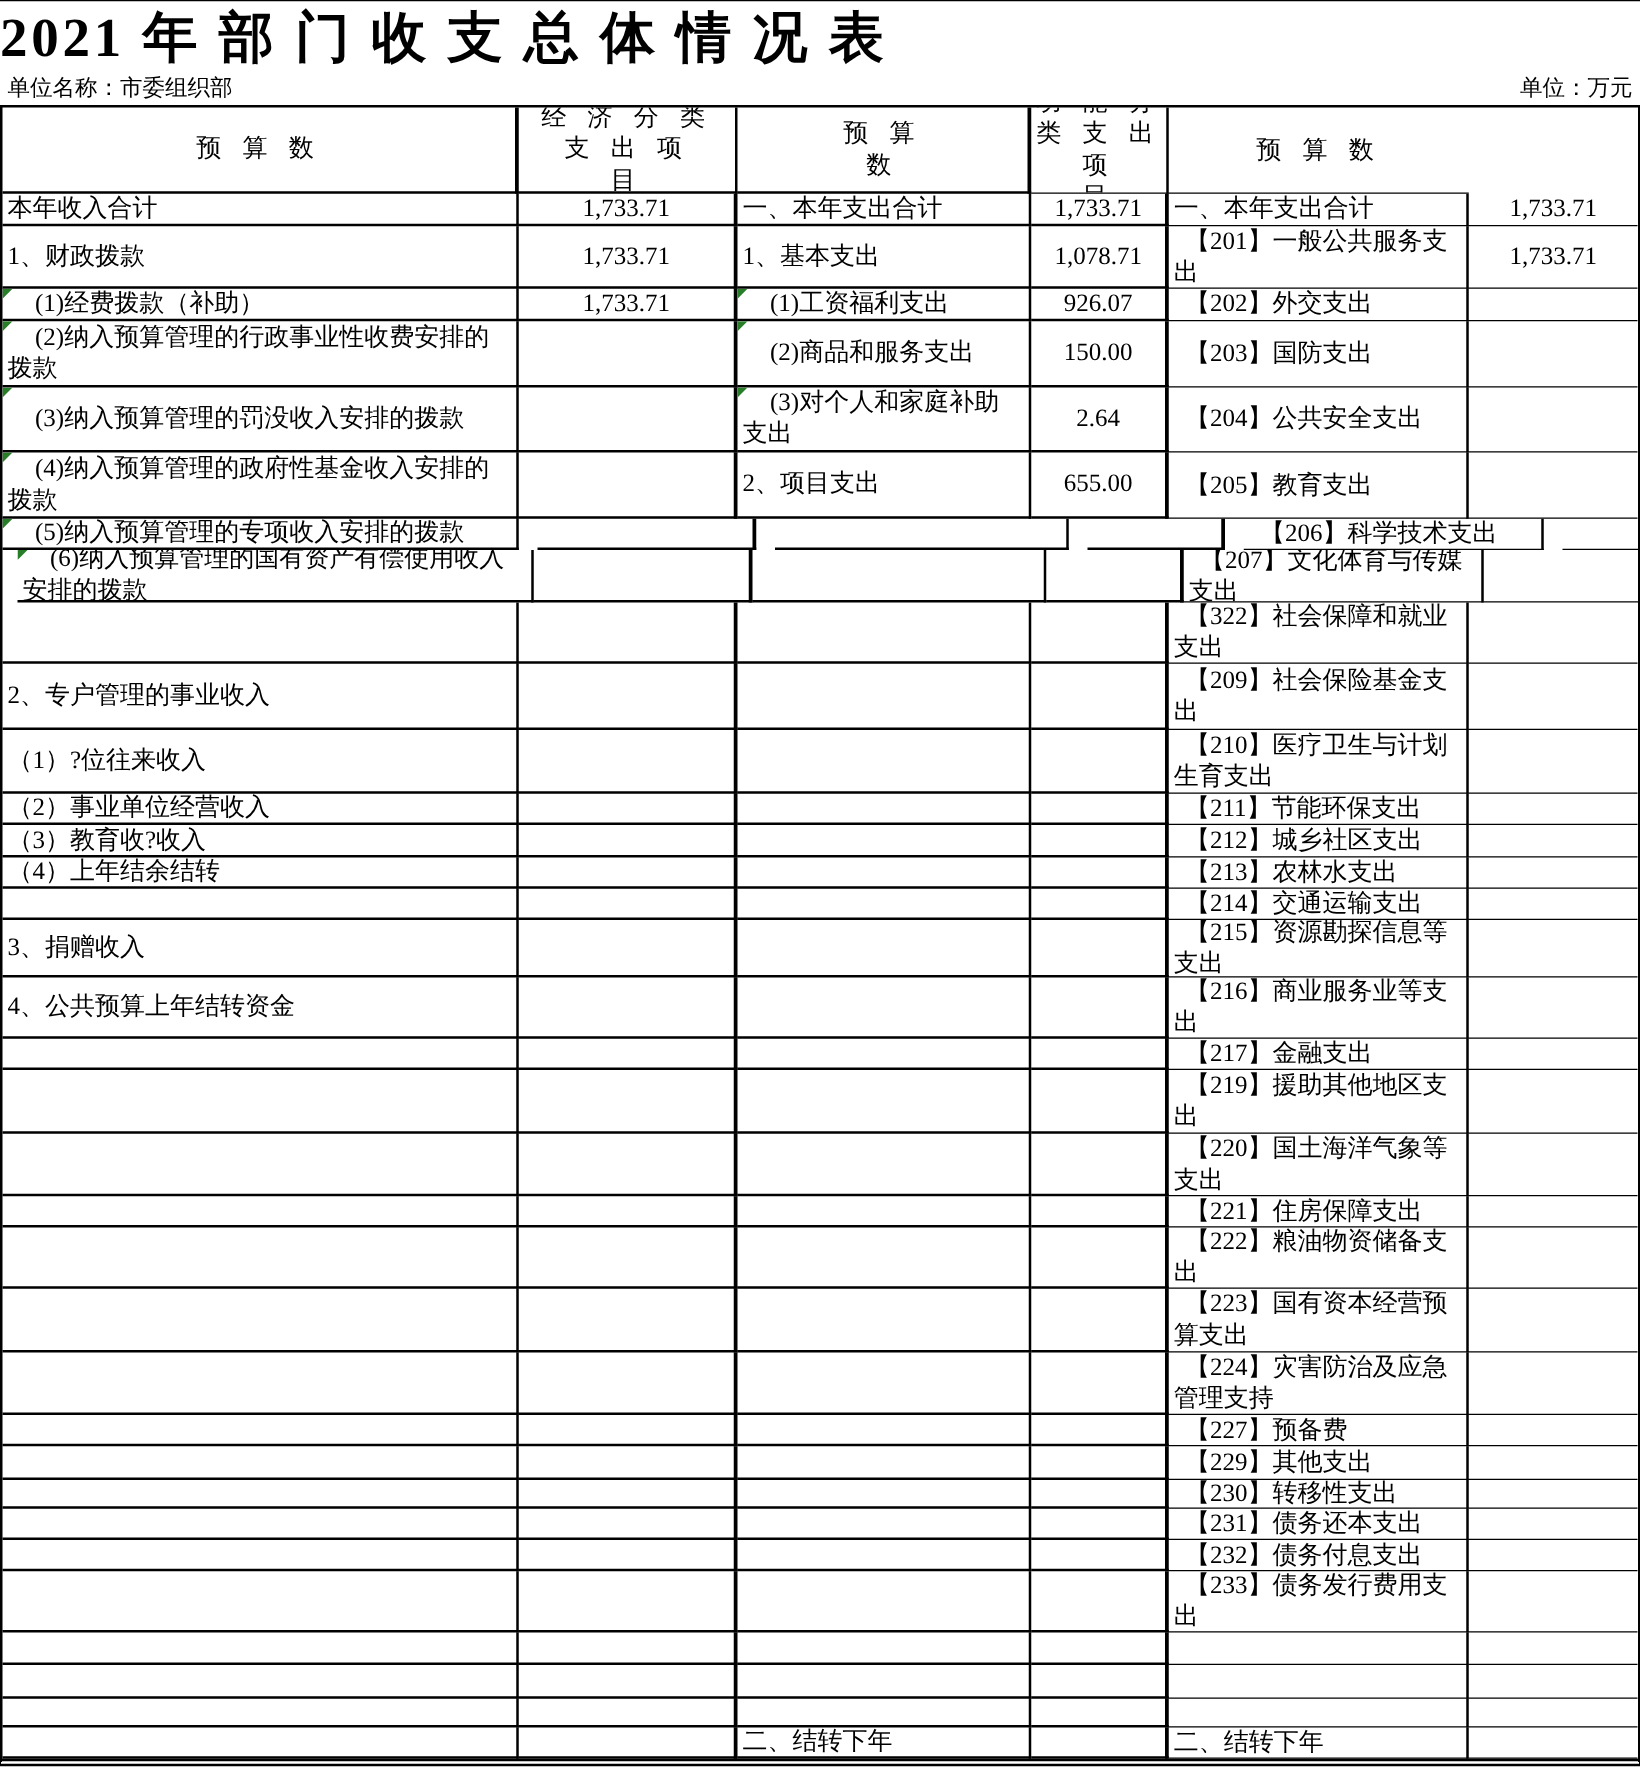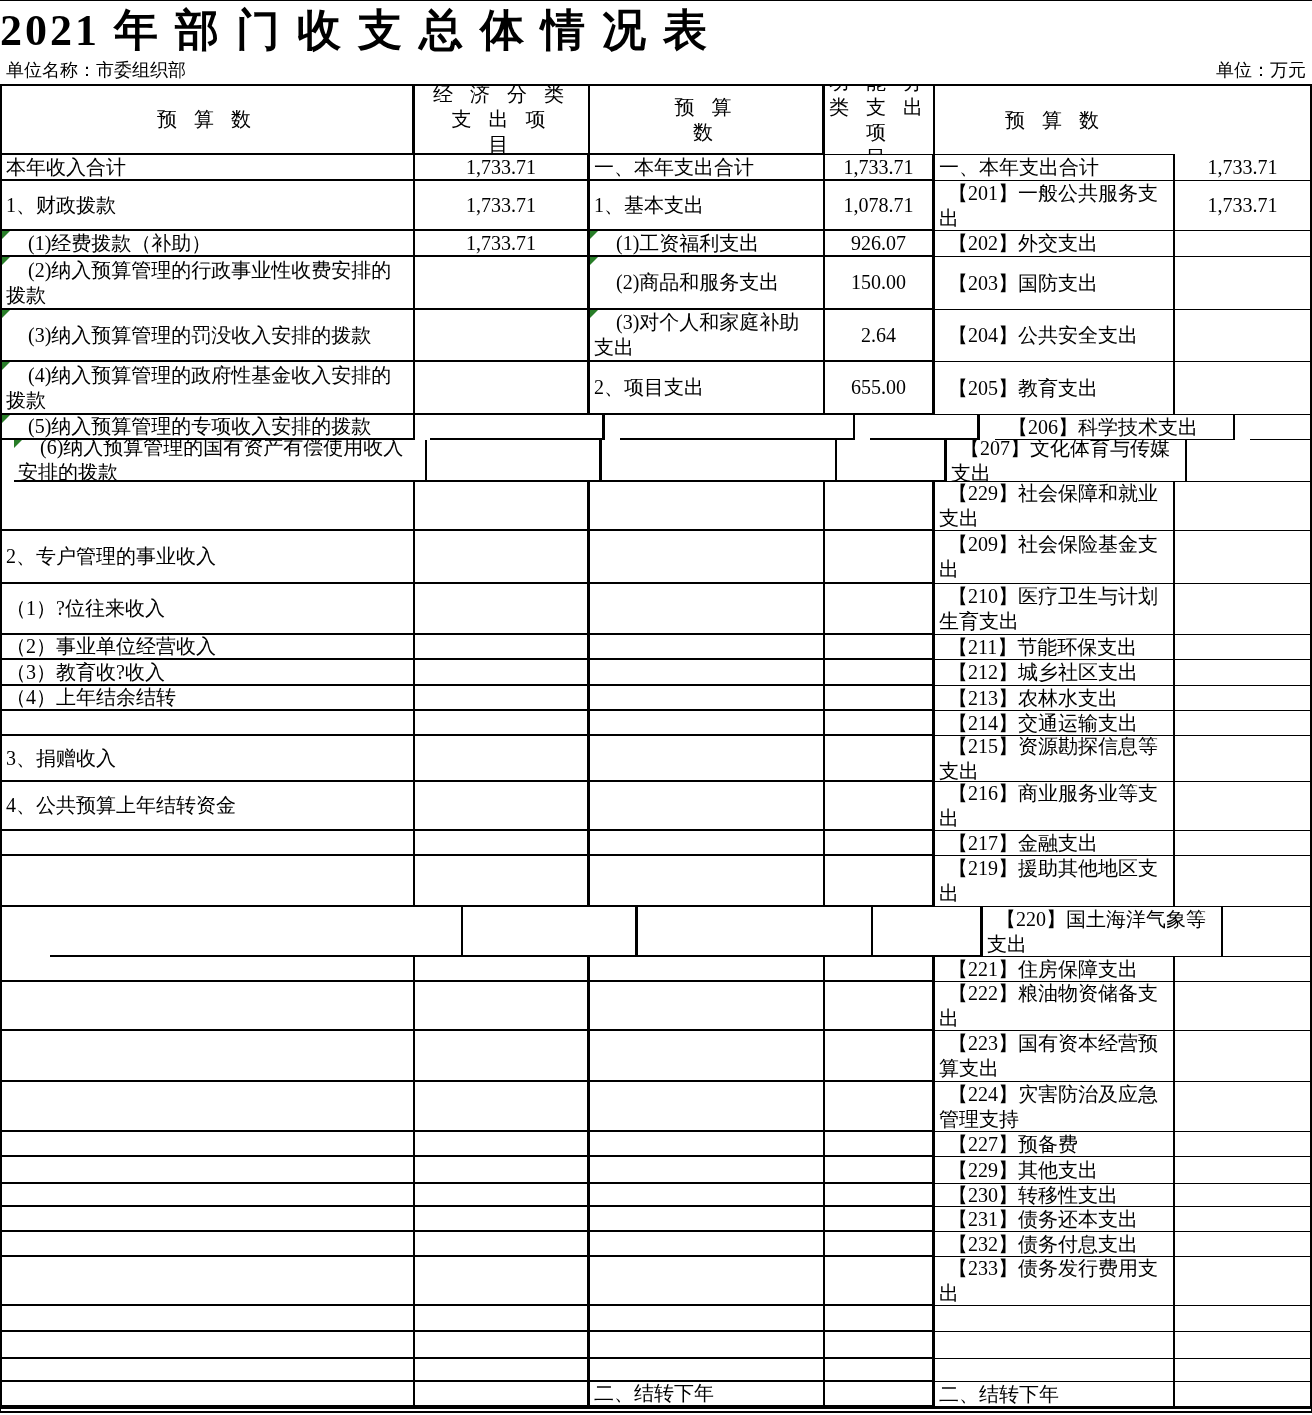--- a/index.html
+++ b/index.html
@@ -246,21 +246,21 @@
           <div class="cell c1 num">
             <span class="txt"></span>
           </div>
           <div class="cell c2 item">
             <span class="txt"></span>
           </div>
           <div class="cell c3 num">
             <span class="txt"></span>
           </div>
           <div class="cell c4 item">
-            <span class="txt ind2">【229】社会保障和就业支出</span>
+            <span class="txt ind2">【322】社会保障和就业支出</span>
           </div>
           <div class="cell c5 num">
             <span class="txt"></span>
           </div>
         </div>
         <div class="trow" style="height: 53px;">
           <div class="cell c0 item">
             <span class="txt">2、专户管理的事业收入</span>
           </div>
           <div class="cell c1 num">
@@ -452,21 +452,21 @@
           <div class="cell c3 num">
             <span class="txt"></span>
           </div>
           <div class="cell c4 item">
             <span class="txt ind2">【219】援助其他地区支出</span>
           </div>
           <div class="cell c5 num">
             <span class="txt"></span>
           </div>
         </div>
-        <div class="trow" style="height: 50px; padding-left: 48px;">
+        <div class="trow" style="height: 50px;">
           <div class="cell c0 item">
             <span class="txt"></span>
           </div>
           <div class="cell c1 num">
             <span class="txt"></span>
           </div>
           <div class="cell c2 item">
             <span class="txt"></span>
           </div>
           <div class="cell c3 num">

